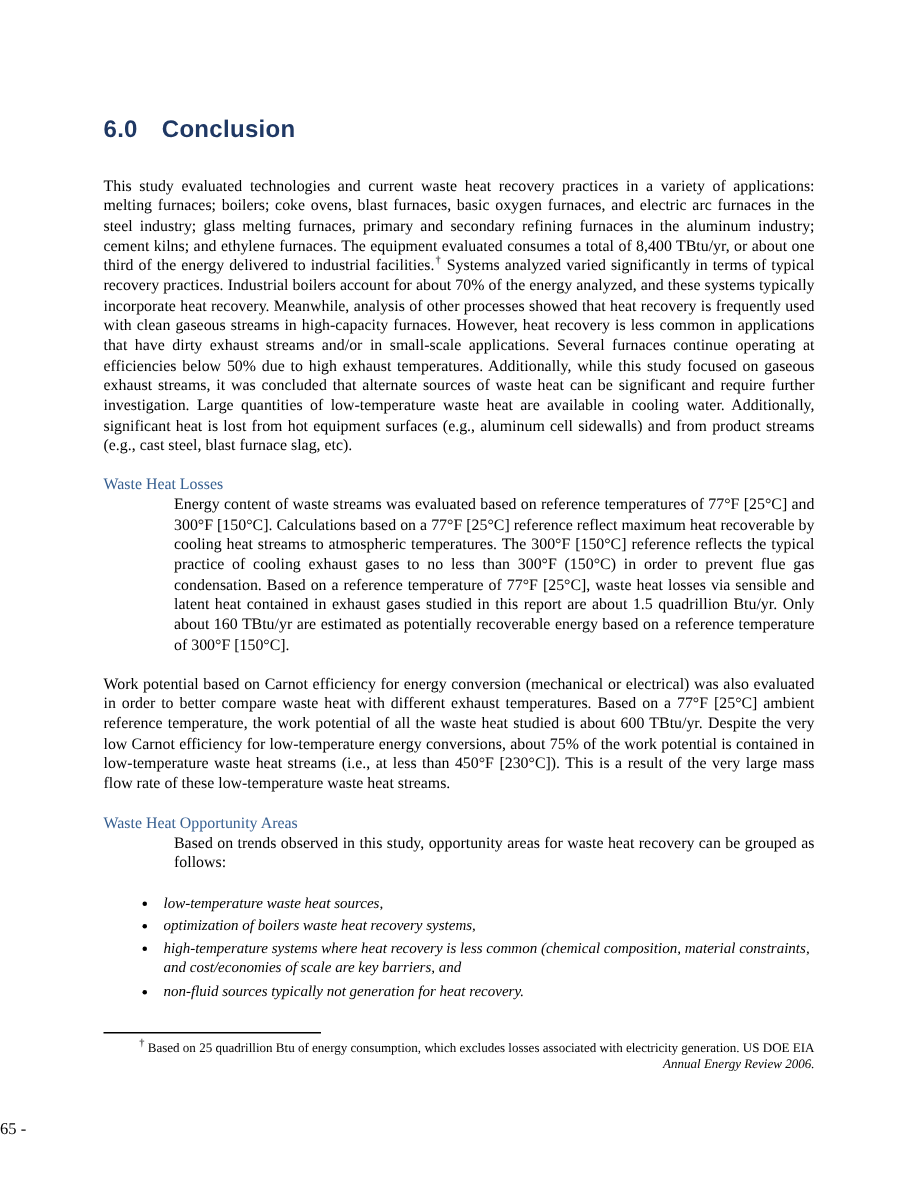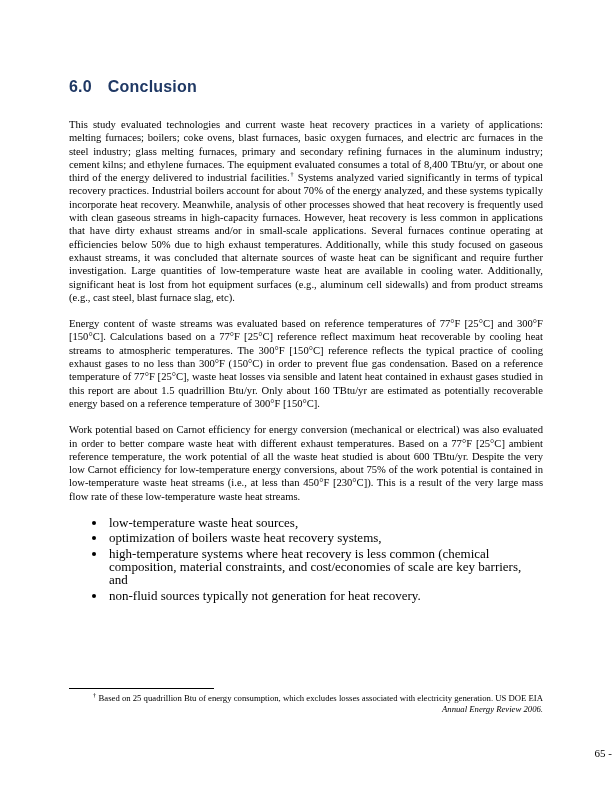--- a/index.html
+++ b/index.html
@@ -37,31 +37,32 @@
     text-align: justify;
     margin: 0 0 13px 0;
   }
   .subhead {
     font-size: 10.6px;
     line-height: 13.3px;
     font-weight: normal;
     color: var(--heading-color, #365F91);
     margin: 0;
   }
-  .para.tight { margin-top: 0; }
+  .para.tight { margin-top: 0; margin-left: 47px; }
   sup.fnref, .footnote sup {
     font-size: 7px;
     vertical-align: super;
     line-height: 0;
   }
   .bullets {
     list-style: disc;
     margin: 13px 0 13px 22px;
     padding-left: 16px;
-    font-size: 13px;
+    font-style: italic;
+    font-size: 10px;
     line-height: 13.3px;
   }
   .bullets li { margin-bottom: 2px; padding-left: 2px; }
   .footnote-block {
     position: absolute;
     left: 69px;
     right: 69px;
     top: 688px;
   }
   .fn-rule {
@@ -72,42 +73,45 @@
   .footnote {
     font-size: 8.7px;
     line-height: 11.2px;
     text-align: right;
   }
   .page-number {
     position: absolute;
     left: 0;
     right: 0;
     bottom: 33px;
-    text-align: right;
+    text-align: left;
     font-size: 11px;
   }
 </style>
 </head>
 <body>
 
 <div class="page">
   <div class="content">
 
     <h1 class="doc-title">
       <span class="num">6.0</span><span>Conclusion</span>
     </h1>
 
     <p class="para"><span>This study evaluated technologies and current waste heat recovery practices in a variety of applications: melting furnaces; boilers; coke ovens, blast furnaces, basic oxygen furnaces, and electric arc furnaces in the steel industry; glass melting furnaces, primary and secondary refining furnaces in the aluminum industry; cement kilns; and ethylene furnaces. The equipment evaluated consumes a total of 8,400 TBtu/yr, or about one third of the energy delivered to industrial facilities.</span><sup class="fnref">†</sup><span> Systems analyzed varied significantly in terms of typical recovery practices. Industrial boilers account for about 70% of the energy analyzed, and these systems typically incorporate heat recovery. Meanwhile, analysis of other processes showed that heat recovery is frequently used with clean gaseous streams in high-capacity furnaces. However, heat recovery is less common in applications that have dirty exhaust streams and/or in small-scale applications. Several furnaces continue operating at efficiencies below 50% due to high exhaust temperatures. Additionally, while this study focused on gaseous exhaust streams, it was concluded that alternate sources of waste heat can be significant and require further investigation. Large quantities of low-temperature waste heat are available in cooling water. Additionally, significant heat is lost from hot equipment surfaces (e.g., aluminum cell sidewalls) and from product streams (e.g., cast steel, blast furnace slag, etc).</span></p>
 
     <div class="section">
+      <h2 class="subhead">Waste Heat Losses</h2>
       <p class="para tight">Energy content of waste streams was evaluated based on reference temperatures of 77°F [25°C] and 300°F [150°C]. Calculations based on a 77°F [25°C] reference reflect maximum heat recoverable by cooling heat streams to atmospheric temperatures. The 300°F [150°C] reference reflects the typical practice of cooling exhaust gases to no less than 300°F (150°C) in order to prevent flue gas condensation. Based on a reference temperature of 77°F [25°C], waste heat losses via sensible and latent heat contained in exhaust gases studied in this report are about 1.5 quadrillion Btu/yr. Only about 160 TBtu/yr are estimated as potentially recoverable energy based on a reference temperature of 300°F [150°C].</p>
       <p class="para">Work potential based on Carnot efficiency for energy conversion (mechanical or electrical) was also evaluated in order to better compare waste heat with different exhaust temperatures. Based on a 77°F [25°C] ambient reference temperature, the work potential of all the waste heat studied is about 600 TBtu/yr. Despite the very low Carnot efficiency for low-temperature energy conversions, about 75% of the work potential is contained in low-temperature waste heat streams (i.e., at less than 450°F [230°C]). This is a result of the very large mass flow rate of these low-temperature waste heat streams.</p>
     </div>
 
     <div class="section">
+      <h2 class="subhead">Waste Heat Opportunity Areas</h2>
+      <p class="para tight">Based on trends observed in this study, opportunity areas for waste heat recovery can be grouped as follows:</p>
       <ul class="bullets">
         <li>low-temperature waste heat sources,</li>
         <li>optimization of boilers waste heat recovery systems,</li>
         <li>high-temperature systems where heat recovery is less common (chemical composition, material constraints, and cost/economies of scale are key barriers, and</li>
         <li>non-fluid sources typically not generation for heat recovery.</li>
       </ul>
     </div>
 
   </div>
 

